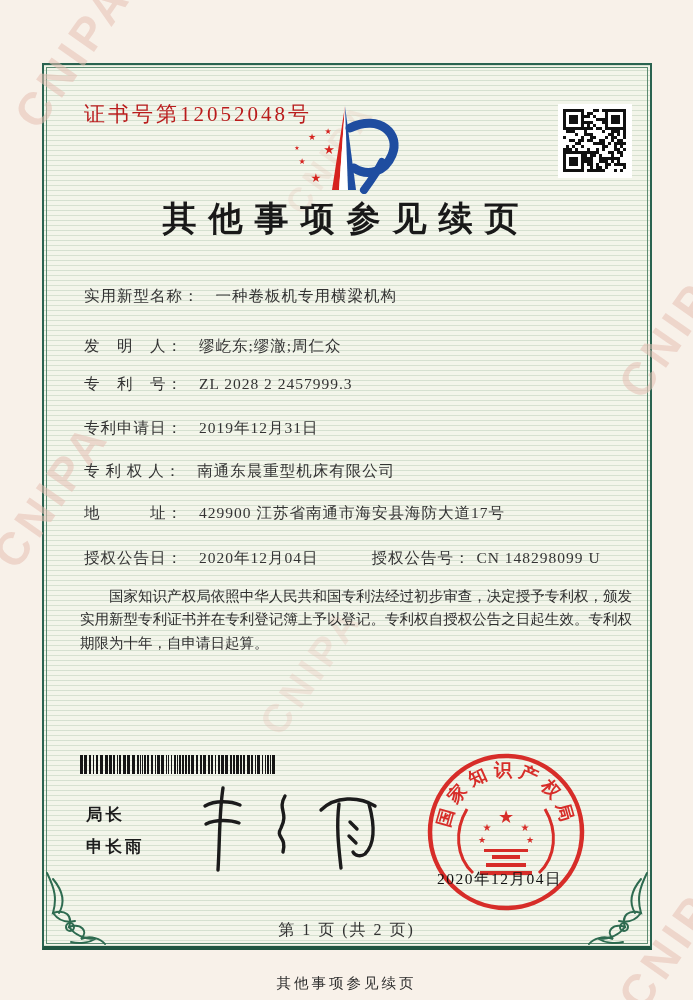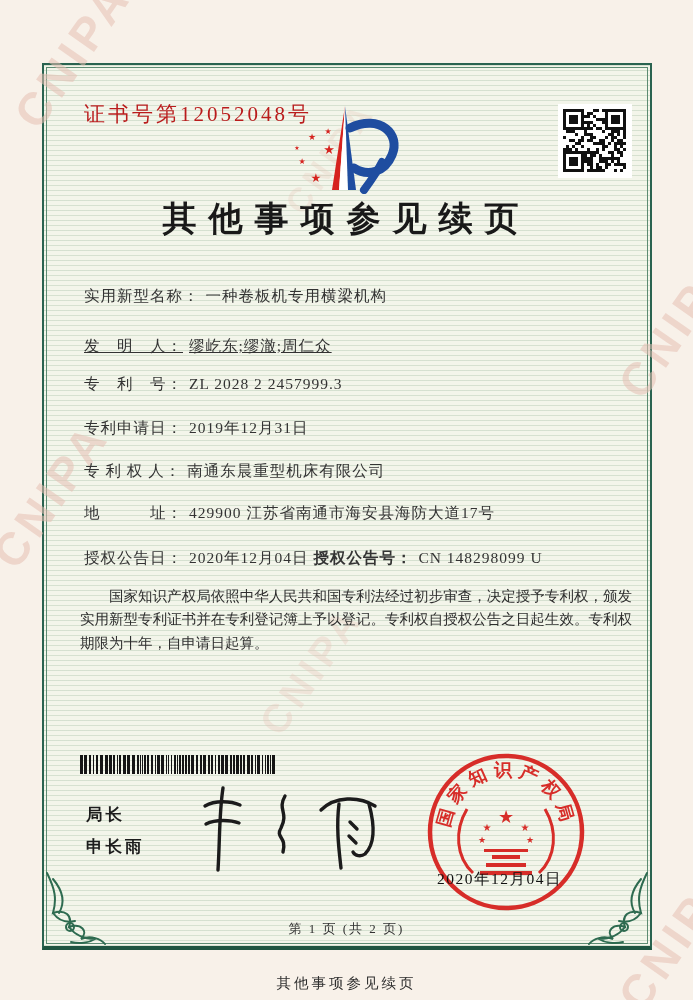--- a/index.html
+++ b/index.html
@@ -40,34 +40,34 @@
   
   .content{position:absolute;inset:0;z-index:2;}
   .cert-no{position:absolute;left:84px;top:100px;font-size:21px;letter-spacing:3px;color:#b91c1c;}
   .logo{position:absolute;left:272px;top:100px;width:145px;height:94px;}
   .qr{position:absolute;left:558px;top:104px;width:74px;height:74px;background:#ffffff;padding:5px;box-sizing:border-box;}
   .title{
     position:absolute;left:0;right:0;top:196px;text-align:center;
     font-size:34px;font-weight:bold;letter-spacing:12px;color:#191919;
   }
   .row{position:absolute;left:84px;font-size:15.5px;color:#333;letter-spacing:1px;white-space:nowrap;}
-  .r1{top:286px;} .r2{top:336px;text-decoration:underline;} .r3{top:374px;} .r4{top:418px;}
+  .r1{top:286px;} .r2{top:336px;} .r3{top:374px;} .r4{top:418px;}
   .r5{top:461px;} .r6{top:503px;} .r7{top:548px;}
-  .row .lbl{margin-right:6px;}
-  .row .lbl2{margin-right:6px;font-weight:bold;}
+  .row .lbl{margin-right:16px;}
+  .row .lbl2{margin-left:48px;margin-right:6px;}
   .paras{position:absolute;left:80px;top:585px;width:552px;}
   .paras p{margin:0 0 10px 0;text-indent:2em;font-size:14.5px;line-height:1.62;text-align:justify;color:#2d2d2d;}
   .barcode{position:absolute;left:80px;top:755px;height:19px;display:flex;}
   .barcode div{height:100%;}
   .signer-title{position:absolute;left:86px;top:804px;font-family:"Liberation Sans",sans-serif;font-size:16.5px;font-weight:700;letter-spacing:3px;color:#1c1c1c;}
   .signer-name{position:absolute;left:86px;top:836px;font-family:"Liberation Sans",sans-serif;font-size:16.5px;font-weight:700;letter-spacing:3px;color:#1c1c1c;}
   .signature{position:absolute;left:193px;top:776px;width:192px;height:102px;}
   .seal{position:absolute;left:421px;top:747px;width:170px;height:170px;opacity:.95;z-index:3;}
   .seal-date{position:absolute;left:437px;top:869px;font-size:15.5px;letter-spacing:1.5px;color:#101010;z-index:4;white-space:nowrap;}
-  .page-num{position:absolute;left:0;right:0;top:920px;text-align:center;font-size:13px;letter-spacing:2px;color:#333;}
+  .page-num{position:absolute;left:0;right:0;top:920px;text-align:center;font-size:16px;letter-spacing:2px;color:#333;}
   .foot-note{position:absolute;left:0;right:0;top:962px;text-align:center;font-size:14.5px;letter-spacing:3px;color:#2e2e2e;margin-top:12px;}
 </style>
 </head>
 <body>
 
 <div class="frame"></div>
 
 <span class="wm wm1">CNIPA</span>
 <span class="wm wm2">CNIPA</span>
 <span class="wm wm3">CNIPA</span>

